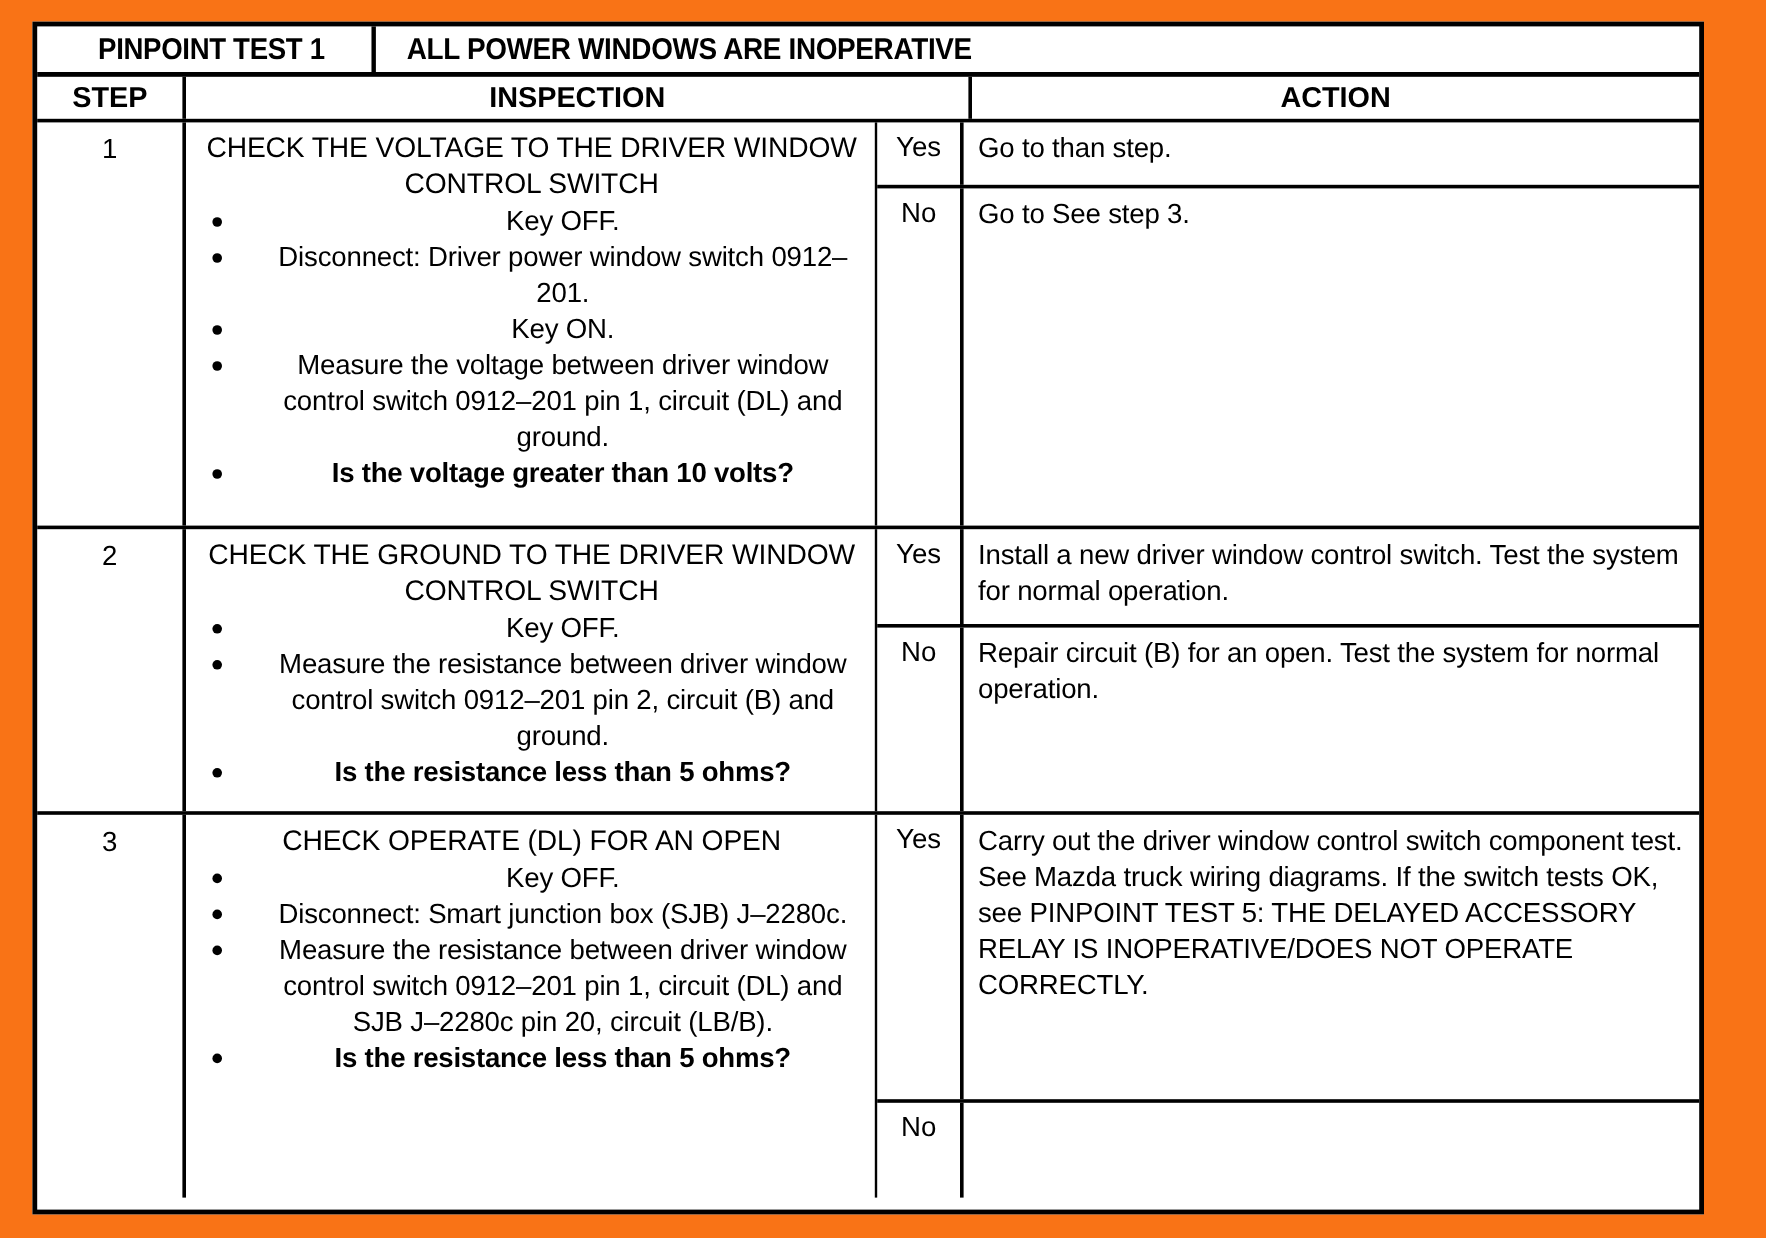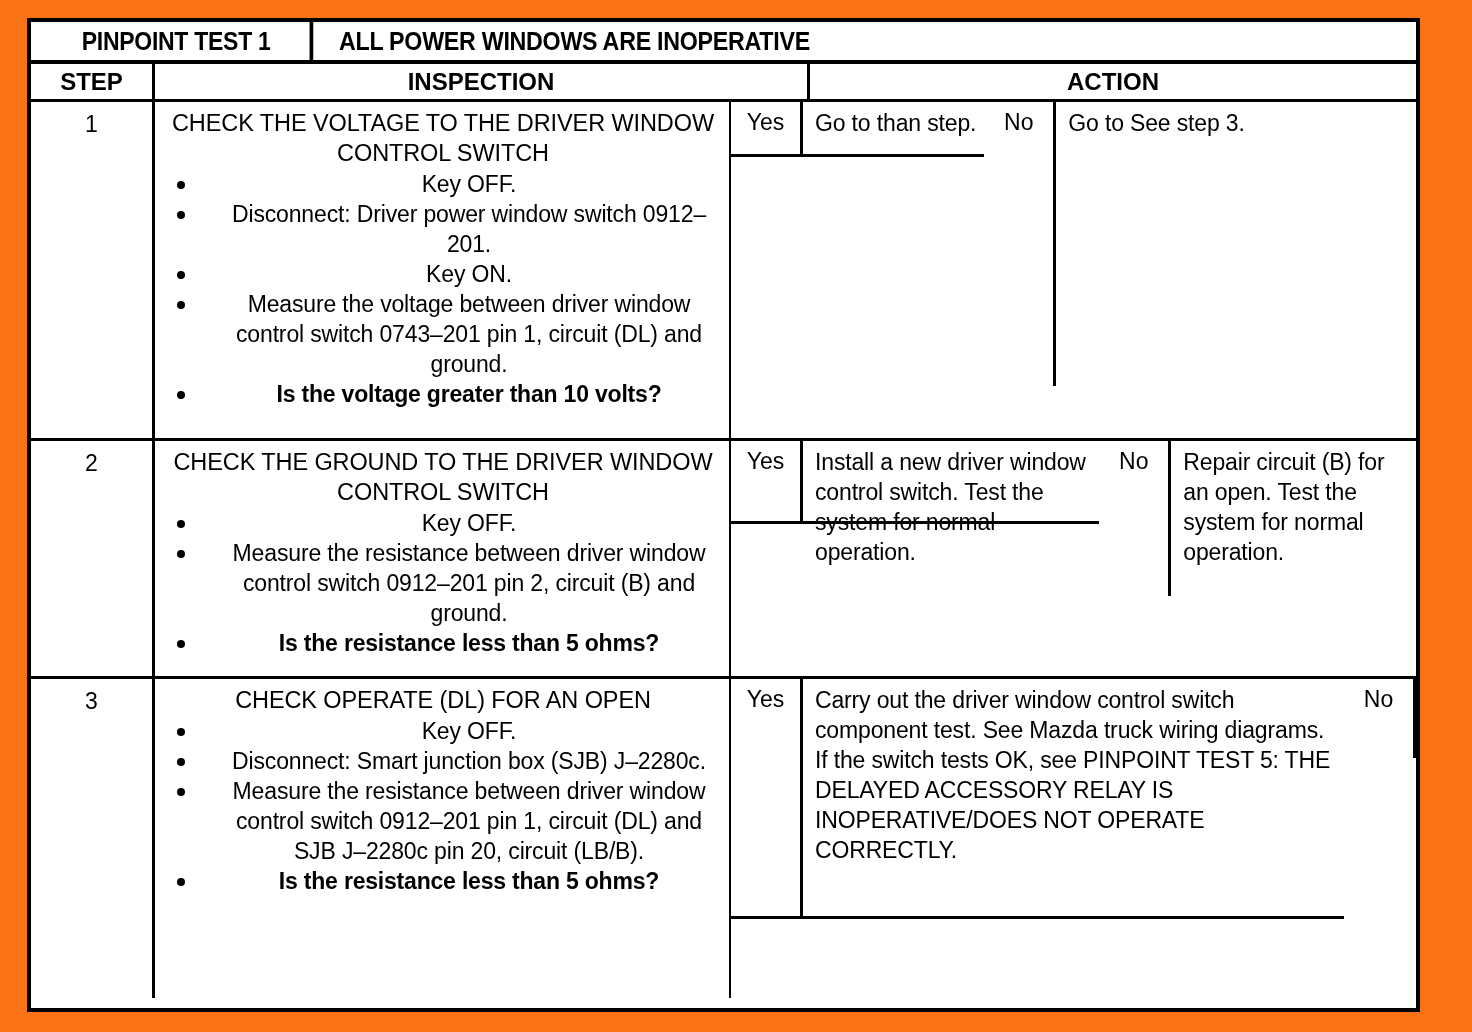--- a/index.html
+++ b/index.html
@@ -116,20 +116,21 @@
     width: 576px;
     box-sizing: border-box;
     border-right: 2px solid #000;
     padding: 6px 10px 8px 12px;
     text-align: center;
   }
   .cell-answers {
     flex: 1;
     box-sizing: border-box;
     display: flex;
+    flex-direction: column;
   }
 
   
   .insp-title {
     font-size: 23.5px;
     line-height: 30px;
     letter-spacing: -0.1px;
     margin-bottom: 1px;
   }
   ul.bullets {
@@ -202,21 +203,21 @@
 
     <div class="tbody" id="tbody">
         <div class="step-row" style="height: 339px;">
           <div class="cell-step">1</div>
           <div class="cell-inspection">
             <div class="insp-title">CHECK THE VOLTAGE TO THE DRIVER WINDOW CONTROL SWITCH</div>
             <ul class="bullets">
               <li>Key OFF.</li>
               <li>Disconnect: Driver power window switch 0912–201.</li>
               <li>Key ON.</li>
-              <li>Measure the voltage between driver window control switch 0743–201 pin 1, circuit (DL) and ground.</li>
+              <li>Measure the voltage between driver window control switch 0912–201 pin 1, circuit (DL) and ground.</li>
               <li class="bold">Is the voltage greater than 10 volts?</li>
             </ul>
           </div>
           <div class="cell-answers">
             <div class="ans-row" style="height: 55px;">
               <div class="ans-label">Yes</div>
               <div class="ans-text">Go to than step.</div>
             </div>
             <div class="ans-row" style="height: 284px;">
               <div class="ans-label">No</div>

